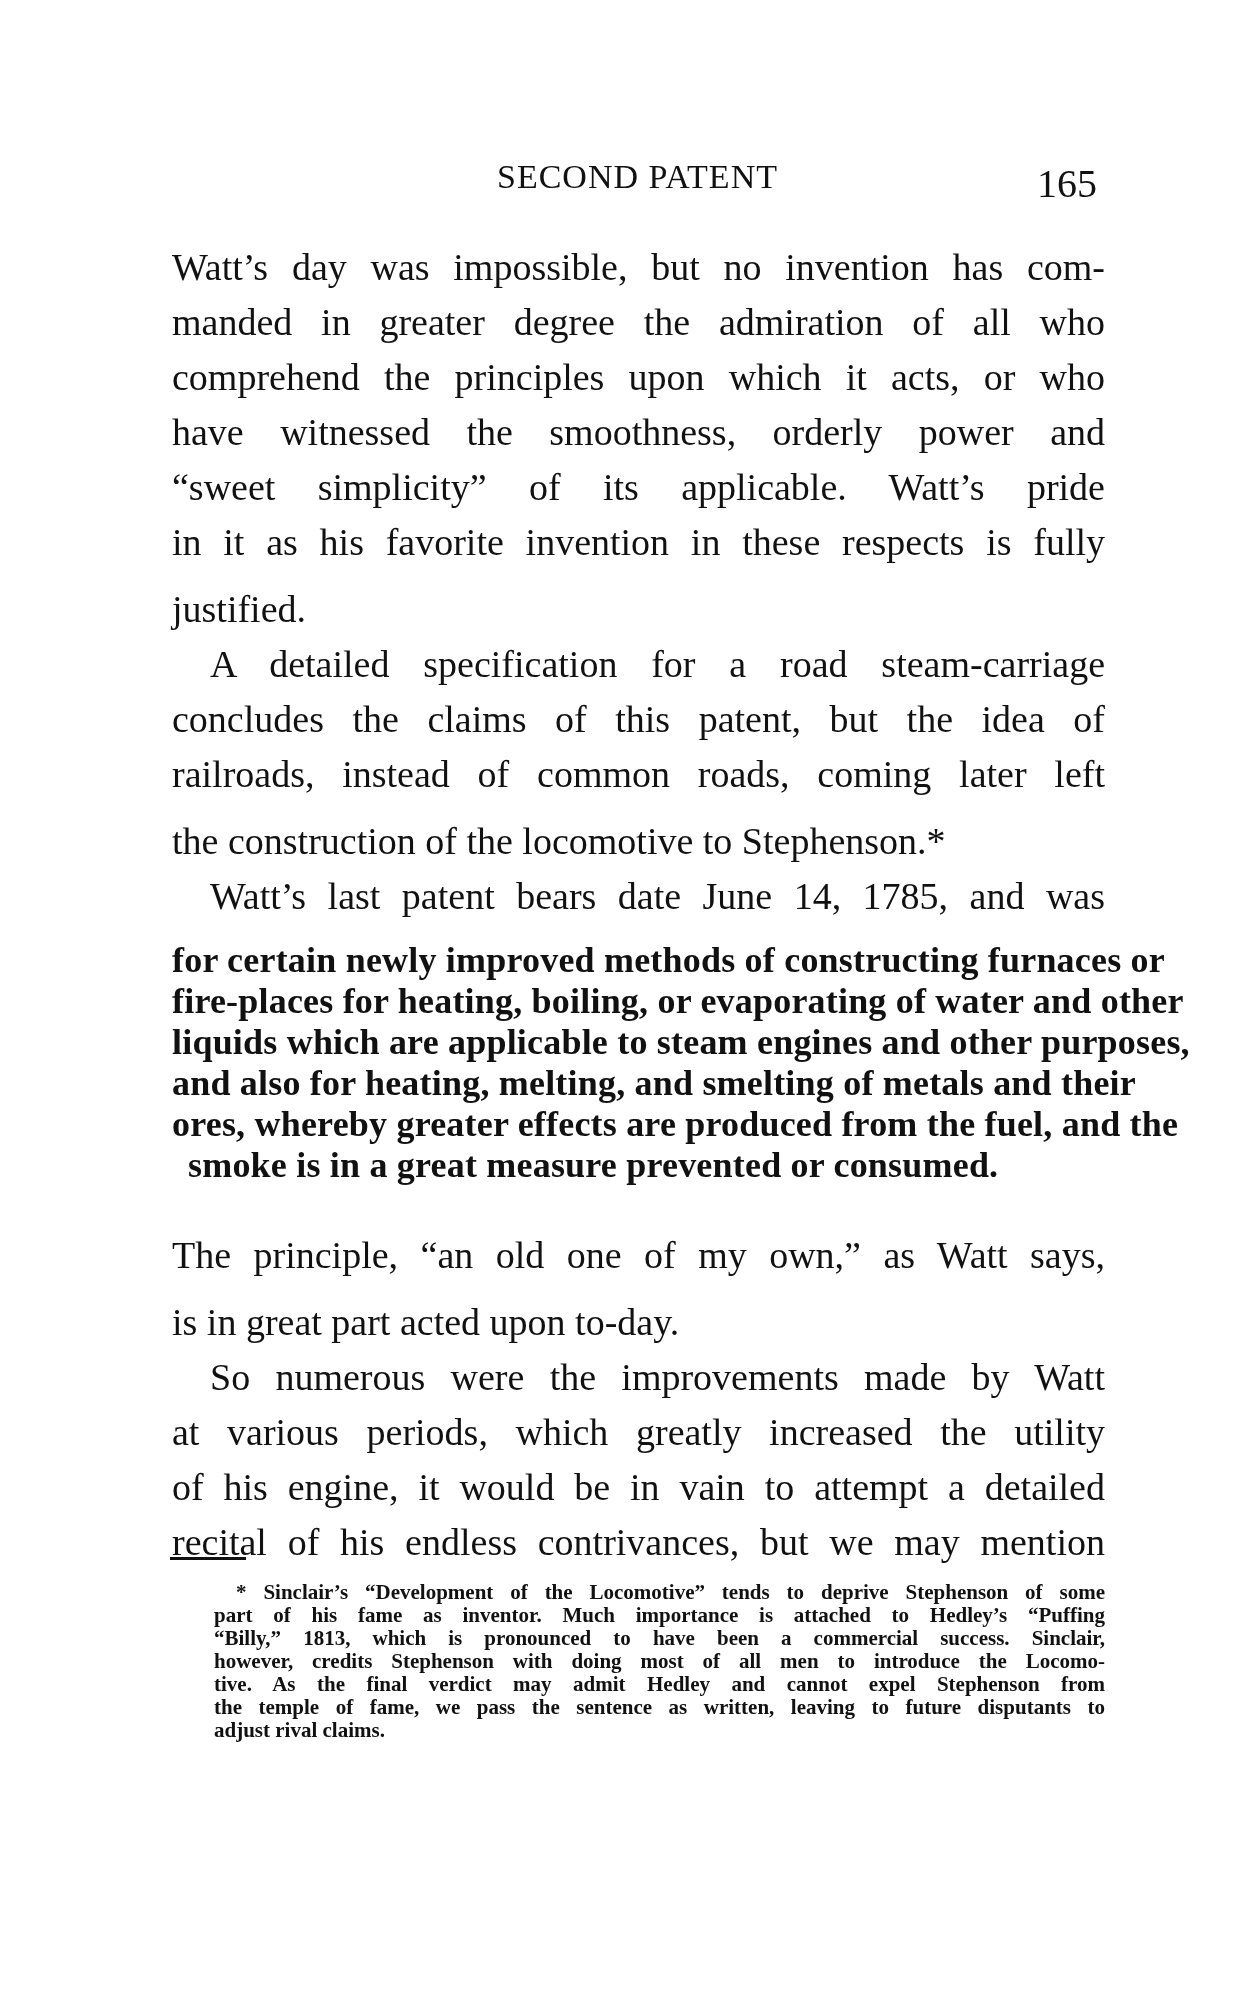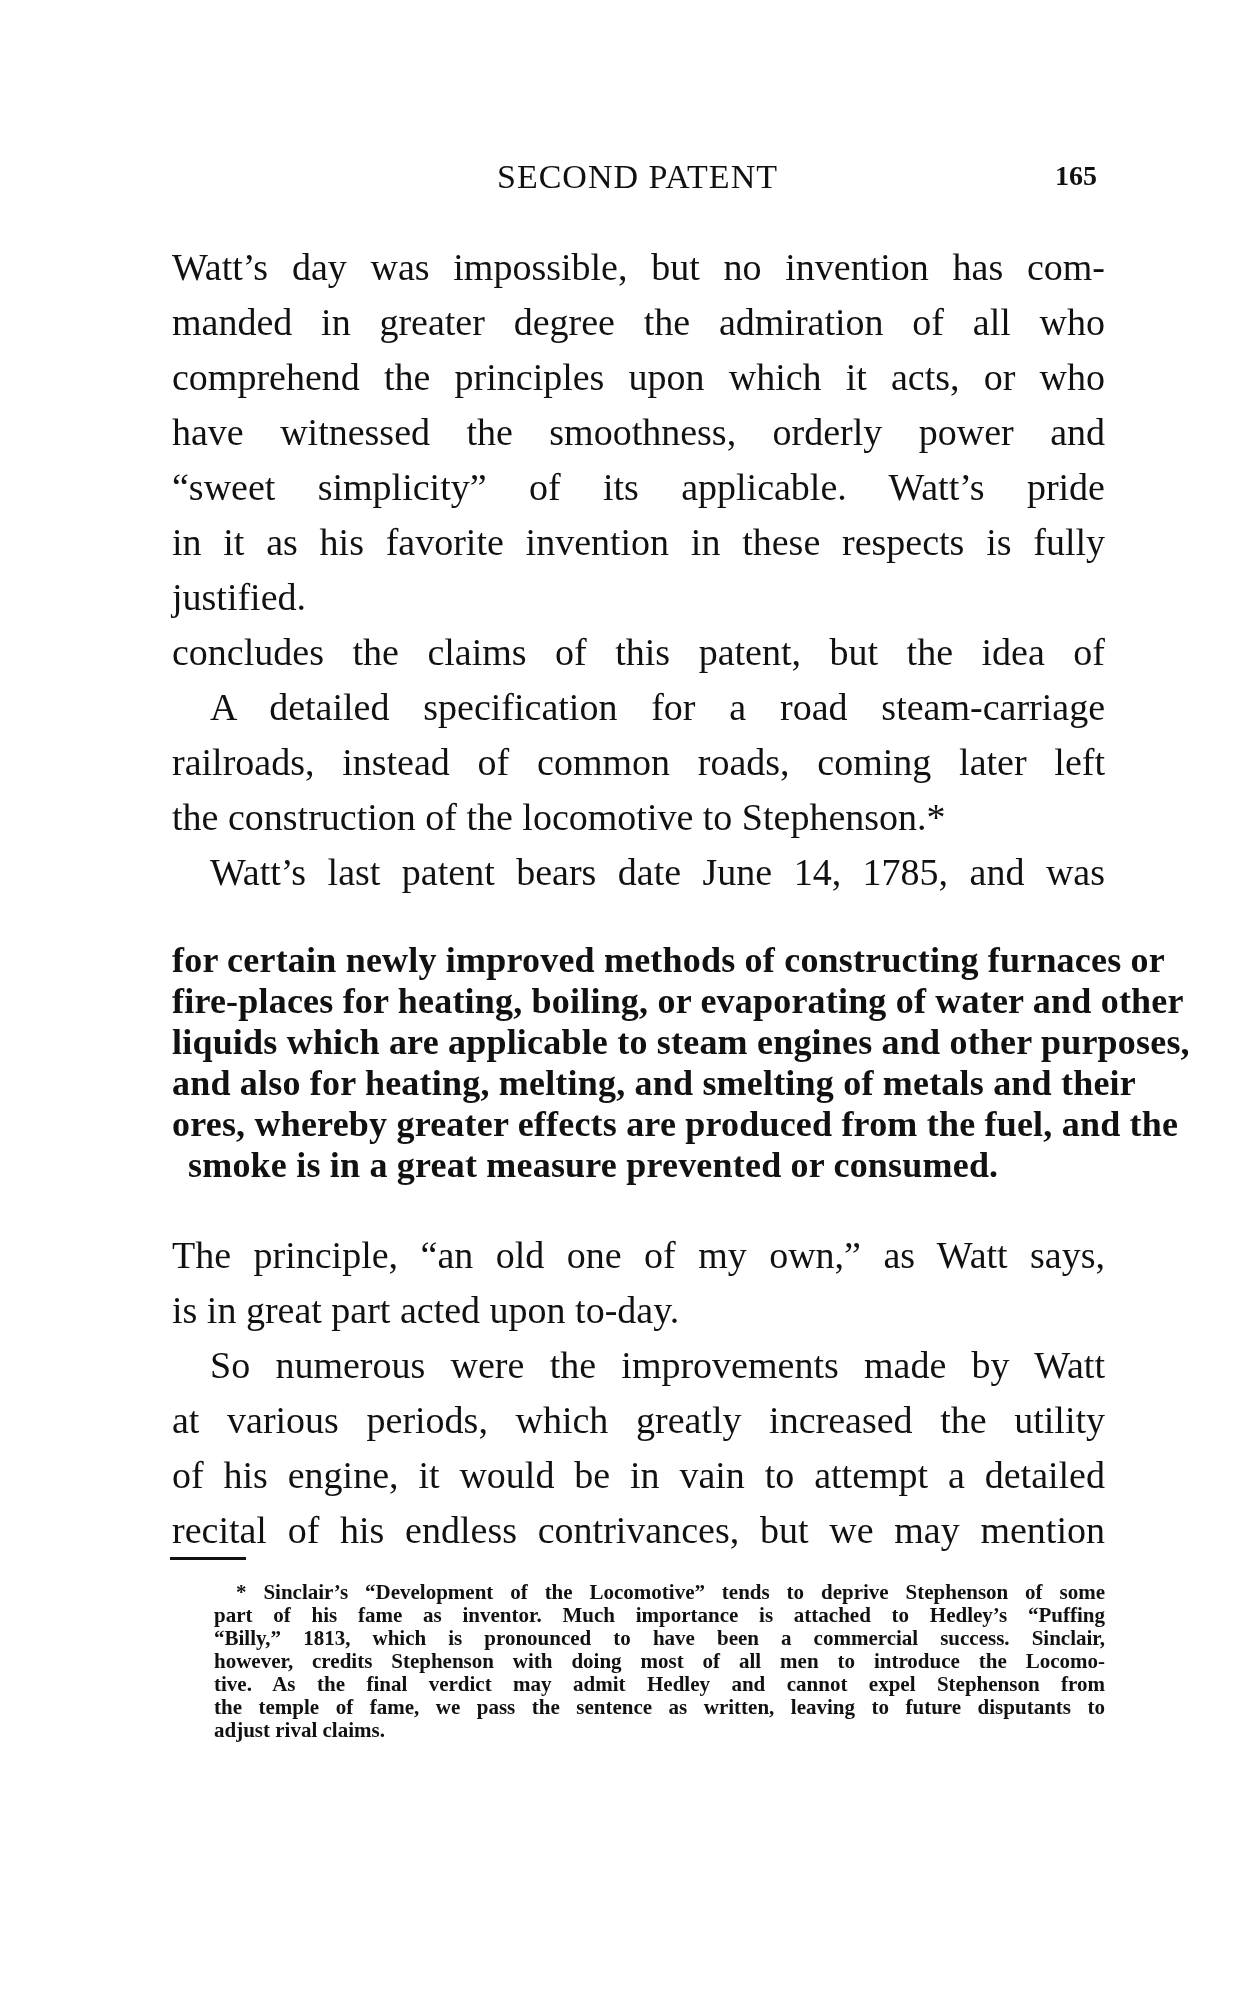--- a/index.html
+++ b/index.html
@@ -1,23 +1,23 @@
 <!DOCTYPE html>
 <html><head>
 <meta charset="utf-8">
 <style>
   html, body { margin: 0; padding: 0; background: #ffffff; }
   body { width: 1241px; height: 2008px; position: relative; overflow: hidden; color: #111; font-family: "Liberation Serif", "DejaVu Serif", serif; }
   .page { position: absolute; left: 15px; top: 0; width: 1241px; height: 2008px; }
   .running-head { position: absolute; top: 158px; left: 155px; width: 935px; height: 44px; }
   .running-title { position: absolute; left: 0; width: 935px; text-align: center; font-size: 34px; letter-spacing: 1px; top: 0; }
-  .page-number { position: absolute; right: 8px; top: 2px; font-size: 28px; font-weight: bold; }
+  .page-number { position: absolute; right: 8px; top: 2px; font-size: 40px; }
   .text-block { position: absolute; left: 157px; width: 933px; }
   .line { display: block; white-space: nowrap; text-align: justify; text-align-last: justify; height: 55px; line-height: 55px; font-size: 38px; }
-  .line.last { text-align-last: left; }
+  .line.last { text-align-last: left; margin-top: 12px; }
   .line.indent { padding-left: 38px; }
   .body-block { top: 240px; }
   .body-block-2 { top: 1228px; }
   .quote-block { top: 940px; }
   .quote-line { display: block; white-space: nowrap; text-align: justify; text-align-last: justify; height: 41px; line-height: 41px; font-size: 36px; font-weight: bold; letter-spacing: 0.2px; }
   .quote-line.last { text-align-last: left; margin-left: 16px; }
   .footnote-rule { position: absolute; left: 155px; top: 1557px; width: 76px; height: 3px; background: #111; }
   .footnote-block { top: 1581px; }
   .fn-line { display: block; white-space: nowrap; text-align: justify; text-align-last: justify; height: 23px; line-height: 23px; font-size: 21px; font-weight: bold; margin-left: 42px; }
   .fn-line.last { text-align-last: left; }
@@ -33,22 +33,22 @@
   </div>
 
   <div class="text-block body-block">
       <span class="line">Watt’s day was impossible, but no invention has com-</span>
       <span class="line">manded in greater degree the admiration of all who</span>
       <span class="line">comprehend the principles upon which it acts, or who</span>
       <span class="line">have witnessed the smoothness, orderly power and</span>
       <span class="line">“sweet simplicity” of its applicable. Watt’s pride</span>
       <span class="line">in it as his favorite invention in these respects is fully</span>
       <span class="line last">justified.</span>
+      <span class="line indent">A detailed specification for a road steam-carriage</span>
       <span class="line">concludes the claims of this patent, but the idea of</span>
-      <span class="line indent">A detailed specification for a road steam-carriage</span>
       <span class="line">railroads, instead of common roads, coming later left</span>
       <span class="line last">the construction of the locomotive to Stephenson.*</span>
       <span class="line indent">Watt’s last patent bears date June 14, 1785, and was</span>
     </div>
 
   <div class="text-block quote-block">
       <span class="quote-line">for certain newly improved methods of constructing furnaces or</span>
       <span class="quote-line">fire-places for heating, boiling, or evaporating of water and other</span>
       <span class="quote-line">liquids which are applicable to steam engines and other purposes,</span>
       <span class="quote-line">and also for heating, melting, and smelting of metals and their</span>

